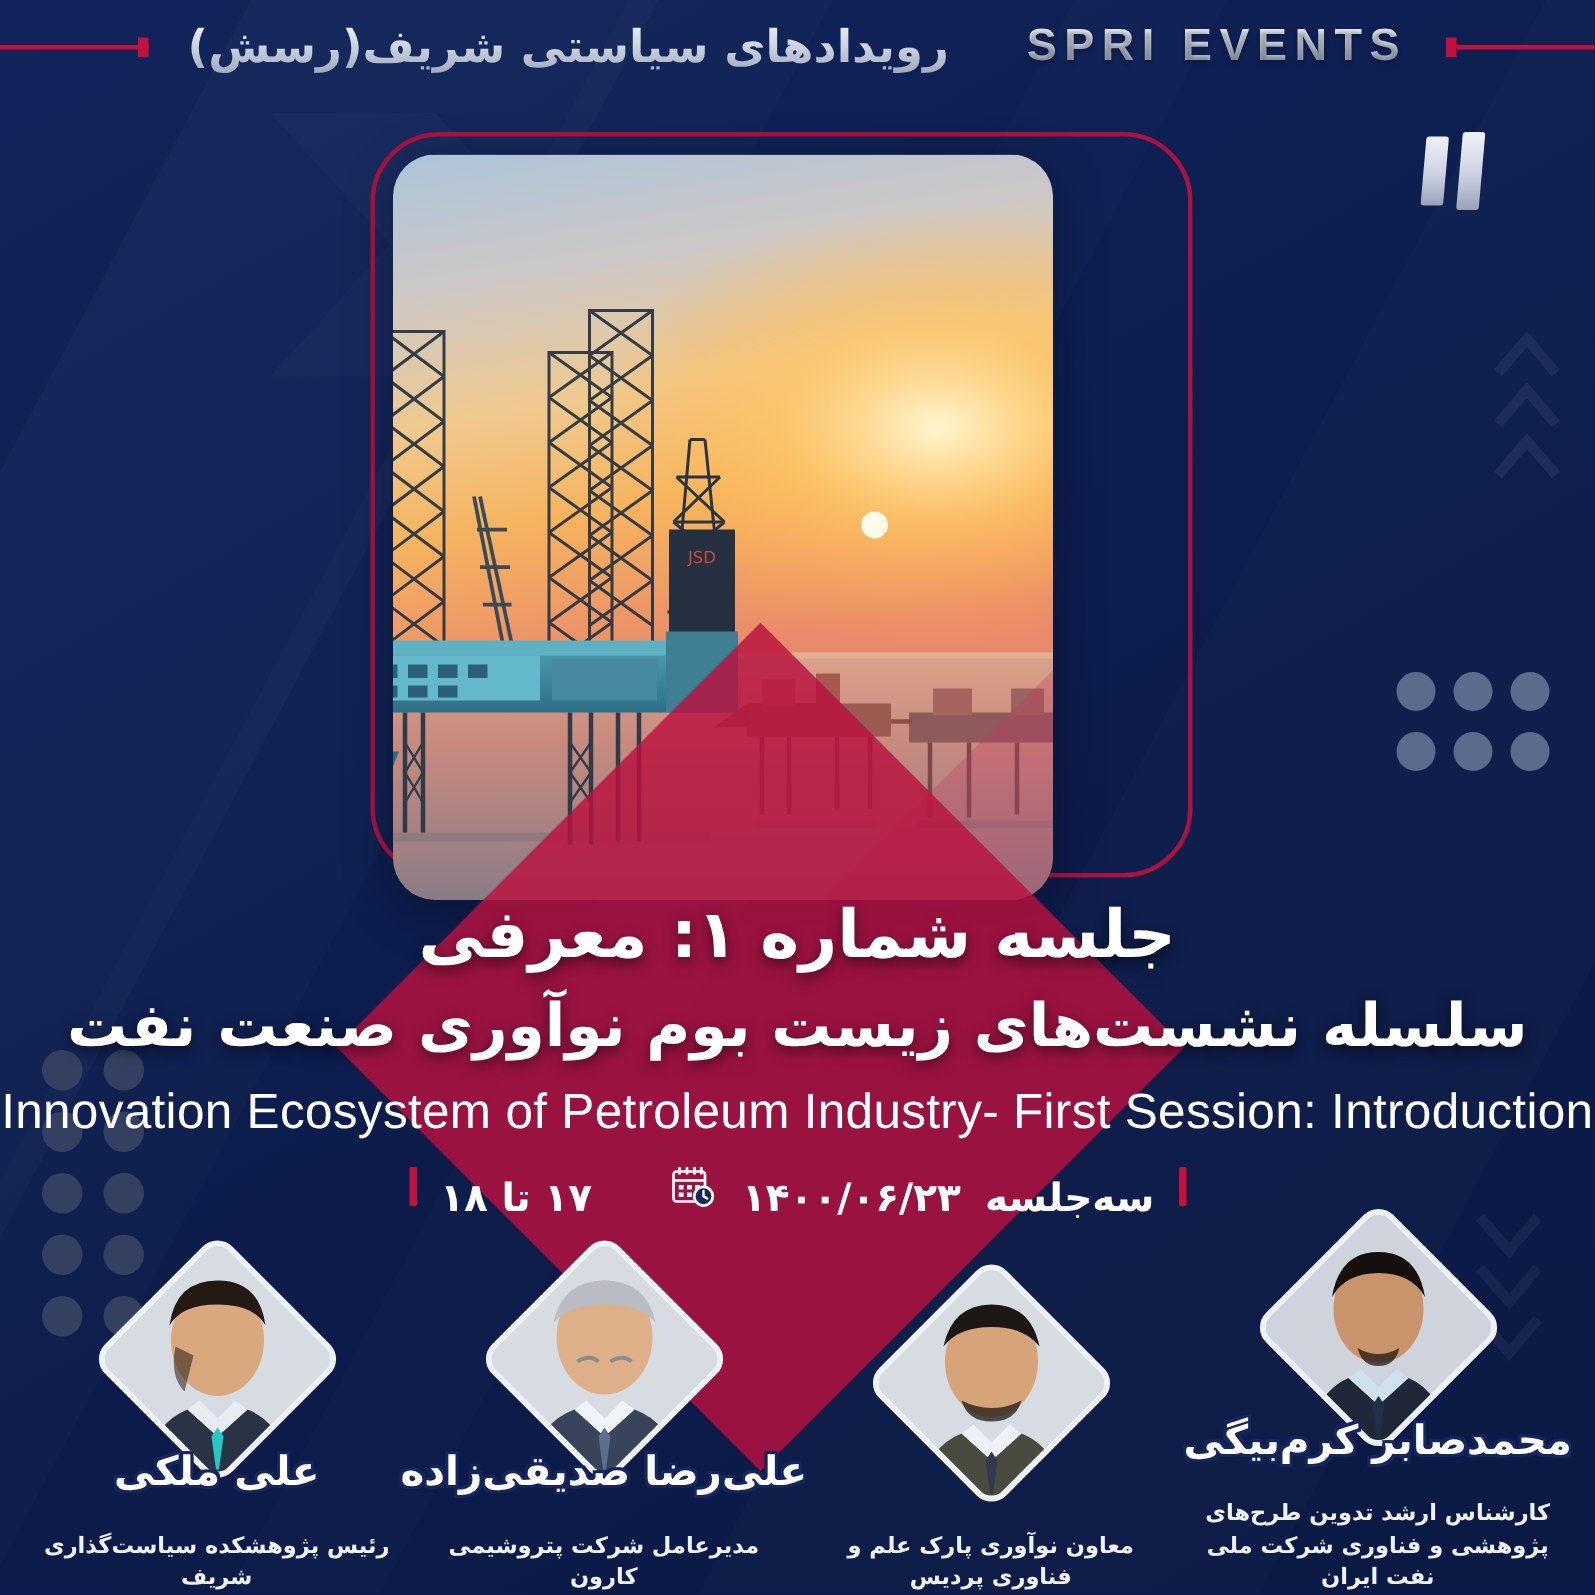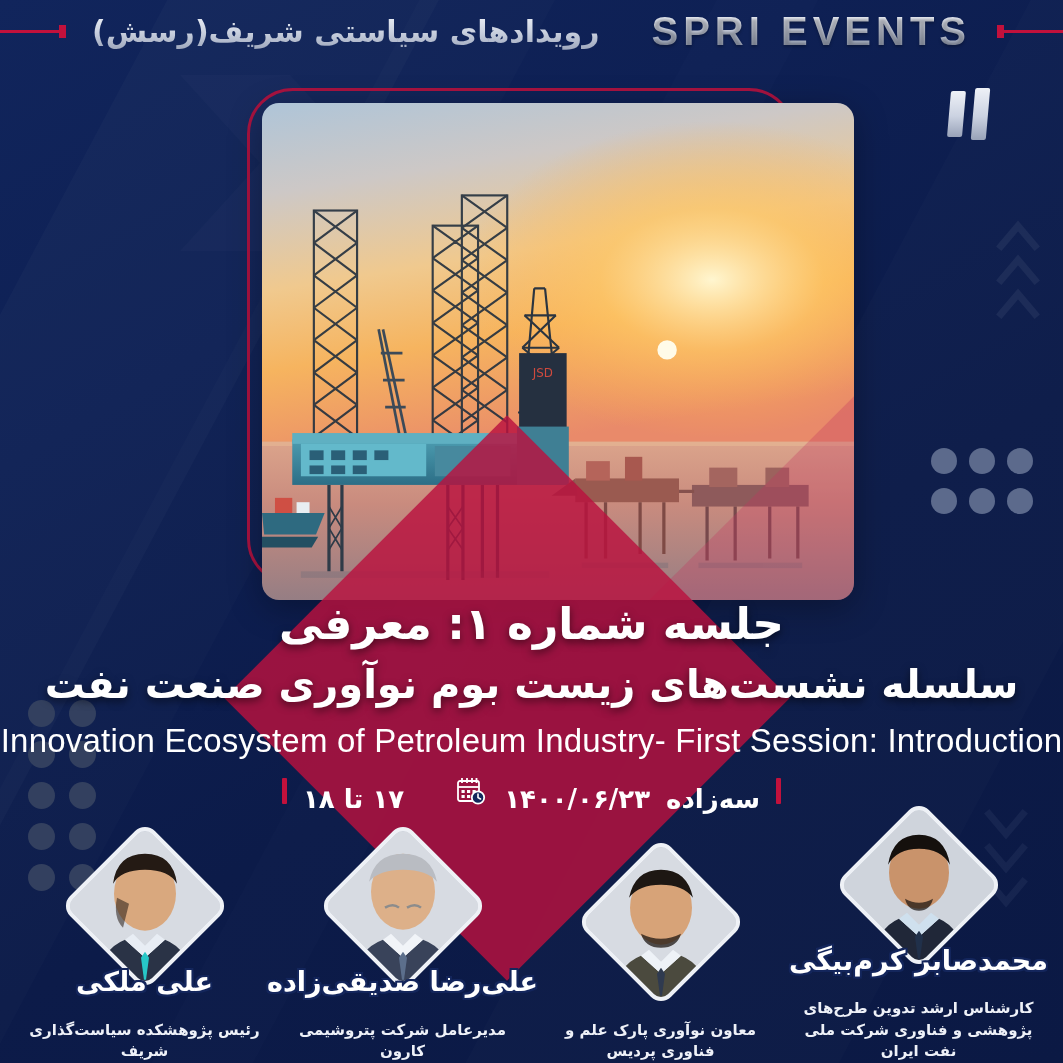--- a/index.html
+++ b/index.html
@@ -27,21 +27,21 @@
     position:absolute;left:0;top:0;width:1063px;height:62px;
     display:flex;align-items:center;justify-content:center;gap:0;
     z-index:6;
   }
   .hline{height:3px;background:#c2113c;flex:1 1 auto;position:relative;}
   .hline::after{content:"";position:absolute;top:-5px;width:7px;height:13px;background:#c2113c;}
   .hline-left::after{right:0;}
   .hline-right::after{left:0;}
   .brand-en{
     font-family:"Liberation Sans",sans-serif;
-    font-size:40px;font-weight:700;letter-spacing:5px;
+    font-size:30px;font-weight:700;letter-spacing:5px;
     background:linear-gradient(180deg,#f4f6fb 0%,#c9cfdd 45%,#8d97ad 100%);
     -webkit-background-clip:text;background-clip:text;color:transparent;
     padding:0 26px;white-space:nowrap;line-height:1;
     text-shadow:0 2px 3px rgba(0,0,0,.25);
   }
   .brand-fa{
     direction:rtl;font-size:30px;font-weight:700;white-space:nowrap;
     padding:0 26px;line-height:1.3;
     background:linear-gradient(180deg,#f2f5fa 0%,#cbd2e0 50%,#9aa4ba 100%);
     -webkit-background-clip:text;background-clip:text;color:transparent;
@@ -64,22 +64,22 @@
   .dots-left{left:14px;top:700px;grid-template-columns:repeat(2,41px);grid-auto-rows:41px;}
   .dots-left span{width:27px;height:27px;background:#33405f;}
 
   
   .photo-wrap{position:absolute;left:262px;top:103px;width:548px;height:497px;z-index:3;}
   .photo-frame-line{
     position:absolute;left:-15px;top:-15px;width:548px;height:497px;
     border:3px solid #a81340;border-radius:46px;z-index:1;
   }
   .photo-card{
-    position:absolute;left:0;top:0;width:592px;height:497px;
-    border-radius:17px;overflow:hidden;z-index:2;
+    position:absolute;left:0;top:0;width:440px;height:497px;
+    border-radius:28px;overflow:hidden;z-index:2;
     box-shadow:0 8px 34px rgba(0,0,0,.3);
   }
   .photo-card svg{display:block;width:100%;height:100%;}
 
   
   .diamond{
     position:absolute;left:307px;top:498px;width:400px;height:400px;
     background:rgba(185,17,62,.82);transform:rotate(45deg);z-index:4;
     pointer-events:none;
   }
@@ -349,21 +349,21 @@
   <div class="diamond"></div>
 
   <div class="titles">
     <div class="t-fa1">جلسه شماره ۱: معرفی</div>
     <div class="t-fa2">سلسله نشست‌های زیست بوم نوآوری صنعت نفت</div>
     <div class="t-en">Innovation Ecosystem of Petroleum Industry- First Session: Introduction</div>
   </div>
 
   <div class="meta">
     <span class="tick"></span>
-    <span class="m-text">سه‌زاده</span>
+    <span class="m-text">سه‌جلسه</span>
     <span class="m-text">۱۴۰۰/۰۶/۲۳</span>
     <span class="cal-icon">
       <svg viewBox="0 0 34 34" width="34" height="34">
         <g fill="none" stroke="#ffffff" stroke-width="1.8">
           <rect x="4" y="7" width="21" height="20" rx="2"></rect>
           <path d="M4 13 H25"></path>
           <path d="M8 4 V9 M13 4 V9 M18 4 V9 M22.5 4 V9"></path>
         </g>
         <g fill="#ffffff">
           <rect x="7.5" y="16" width="3.2" height="3"></rect>

